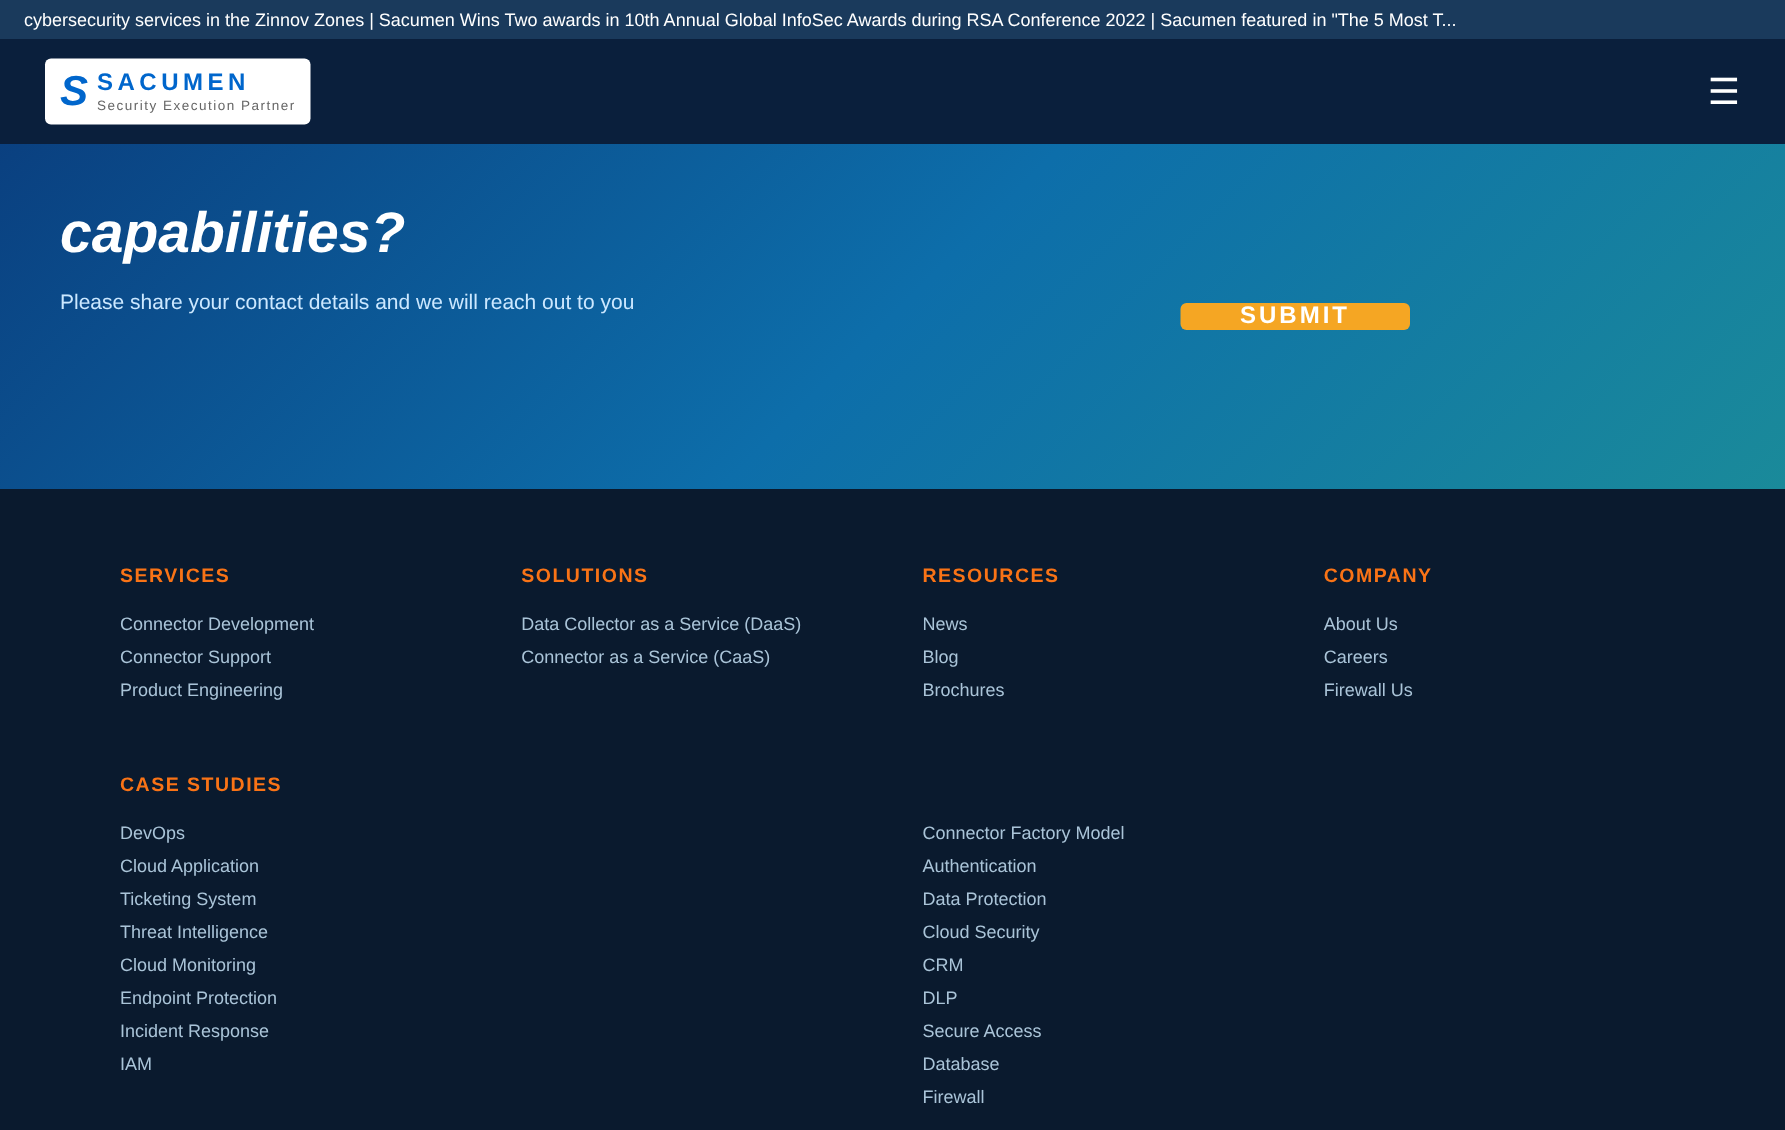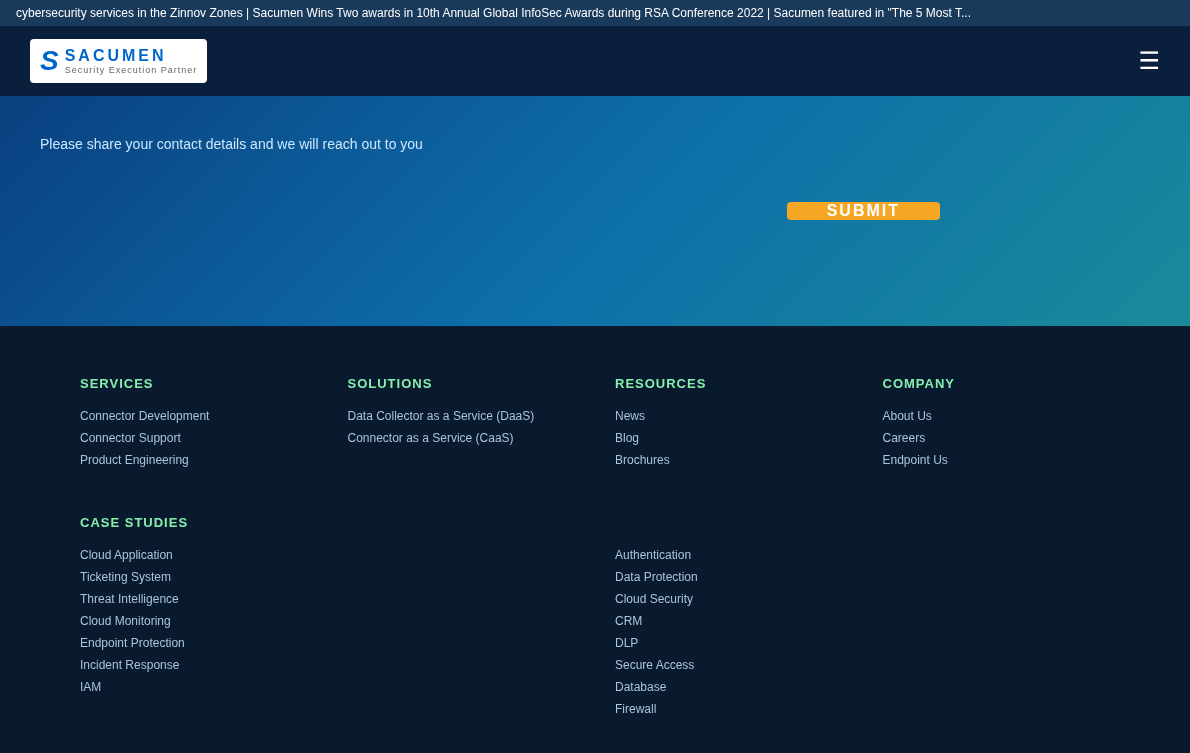--- a/index.html
+++ b/index.html
@@ -85,21 +85,21 @@
       color: #fff;
       padding: 50px 80px 30px 80px;
     }
     .footer-grid {
       display: grid;
       grid-template-columns: 1fr 1fr 1fr 1fr;
       gap: 40px;
       margin-bottom: 40px;
     }
     .footer-section-title {
-      color: #86efac;
+      color: #f97316;
       font-size: 13px;
       font-weight: 700;
       letter-spacing: 1px;
       text-transform: uppercase;
       margin-bottom: 18px;
     }
     .footer-link {
       display: block;
       color: #aac4d8;
       font-size: 12px;
@@ -133,20 +133,21 @@
         <span class="logo-name">SACUMEN</span>
         <span class="logo-sub">Security Execution Partner</span>
       </div>
     </div>
   </div>
   <span class="hamburger">☰</span>
 </header>
 
 <section class="hero">
   <div class="hero-content">
+    <h1 class="hero-title">capabilities?</h1>
     <p class="hero-subtitle">Please share your contact details and we will reach out to you</p>
   </div>
   <button class="submit-btn">SUBMIT</button>
 </section>
 
 <footer class="footer">
   <div class="footer-grid">
 
     <div>
       <div class="footer-section-title">SERVICES</div>
@@ -165,41 +166,43 @@
       <div class="footer-section-title">RESOURCES</div>
       <a class="footer-link">News</a>
       <a class="footer-link">Blog</a>
       <a class="footer-link">Brochures</a>
     </div>
 
     <div>
       <div class="footer-section-title">COMPANY</div>
       <a class="footer-link">About Us</a>
       <a class="footer-link">Careers</a>
-      <a class="footer-link">Endpoint Us</a>
+      <a class="footer-link">Firewall Us</a>
     </div>
 
   </div>
 
   <div style="display: grid; grid-template-columns: 3fr 1fr; gap: 40px; margin-bottom: 40px;">
     <div class="case-studies-section">
       <div class="footer-section-title">CASE STUDIES</div>
       <div class="case-studies-grid">
 
         <div>
+          <a class="footer-link">DevOps</a>
           <a class="footer-link">Cloud Application</a>
           <a class="footer-link">Ticketing System</a>
           <a class="footer-link">Threat Intelligence</a>
           <a class="footer-link">Cloud Monitoring</a>
           <a class="footer-link">Endpoint Protection</a>
           <a class="footer-link">Incident Response</a>
           <a class="footer-link">IAM</a>
         </div>
 
         <div>
+          <a class="footer-link">Connector Factory Model</a>
           <a class="footer-link">Authentication</a>
           <a class="footer-link">Data Protection</a>
           <a class="footer-link">Cloud Security</a>
           <a class="footer-link">CRM</a>
           <a class="footer-link">DLP</a>
           <a class="footer-link">Secure Access</a>
           <a class="footer-link">Database</a>
           <a class="footer-link">Firewall</a>
         </div>
 

